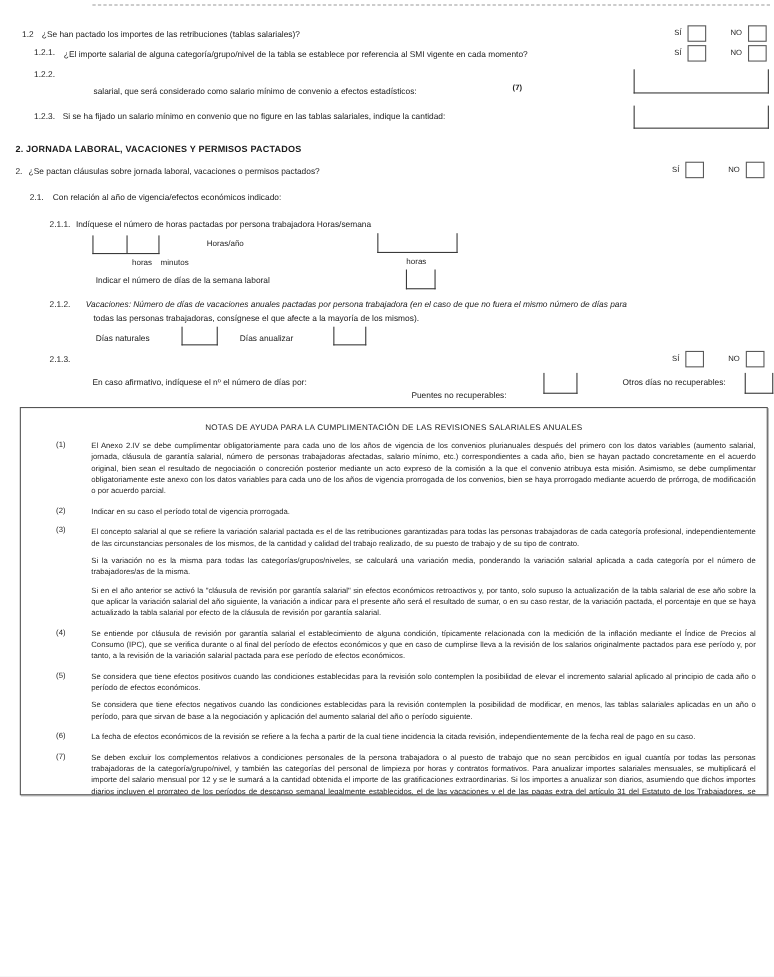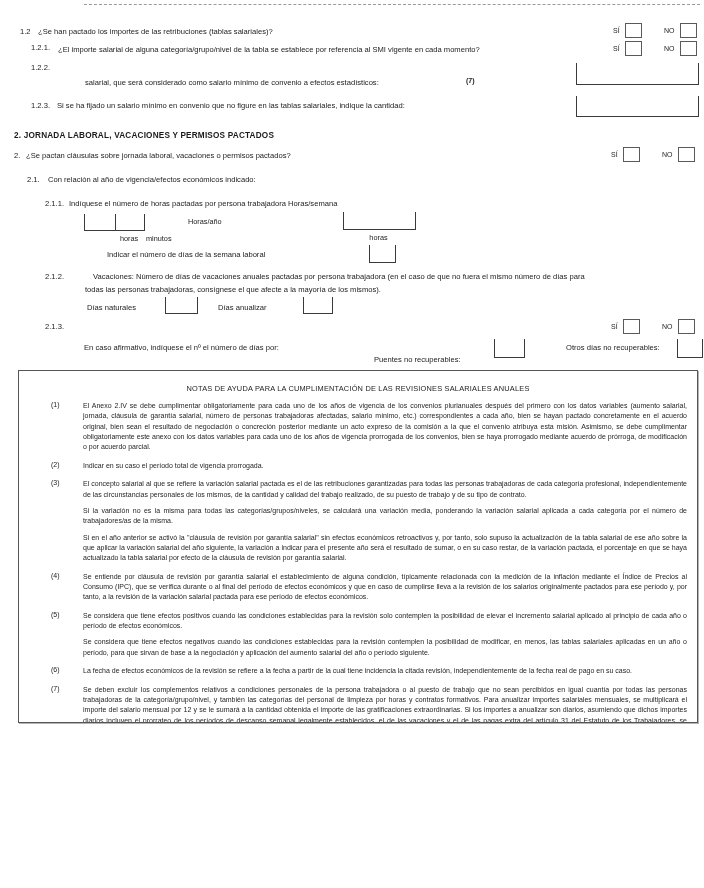--- a/index.html
+++ b/index.html
@@ -100,25 +100,25 @@
   <div class="slot" style="left:84px; top:214px; width:59px; height:16px;">
     <span class="divider"></span>
   </div>
   <span class="t2" style="left:152px; top:217px;margin-left:36px;">Horas/año</span>
   <span class="t2" style="left:120px; top:234px;">horas</span>
   <span class="t2" style="left:146px; top:234px;">minutos</span>
 
   <div class="slot" style="left:343px; top:212px; width:71px; height:17px;"></div>
   <span class="slot-caption" style="left:343px; top:233px; width:71px;">horas</span>
 
-  <span class="t" style="left:87px; top:250px;margin-left:20px;">Indicar el número de días de la semana laboral</span>
+  <span class="t" style="left:87px; top:250px;">Indicar el número de días de la semana laboral</span>
   <div class="slot" style="left:369px; top:245px; width:25px; height:17px;"></div>
 
   <span class="t num" style="left:45px; top:272px;">2.1.2.</span>
-  <span class="t" style="left:93px; top:272px;">Vacaciones: Número de días de vacaciones anuales pactadas por persona trabajadora (en el caso de que no fuera el mismo número  de días para</span>
+  <span class="t" style="left:78px; top:272px;font-style:italic;">Vacaciones: Número de días de vacaciones anuales pactadas por persona trabajadora (en el caso de que no fuera el mismo número  de días para</span>
   <span class="t" style="left:85px; top:285px;">todas las personas trabajadoras, consígnese el que afecte a la mayoría de los mismos).</span>
 
   <span class="t" style="left:87px; top:303px;">Días naturales</span>
   <div class="slot" style="left:165px; top:297px; width:31px; height:16px;"></div>
   <span class="t" style="left:218px; top:303px;">Días anualizar</span>
   <div class="slot" style="left:303px; top:297px; width:28px; height:16px;"></div>
 
   <span class="t num" style="left:45px; top:322px;">2.1.3.</span>
   <div class="yn" style="left:611px; top:319px;">
     <span class="lbl">SÍ</span>

